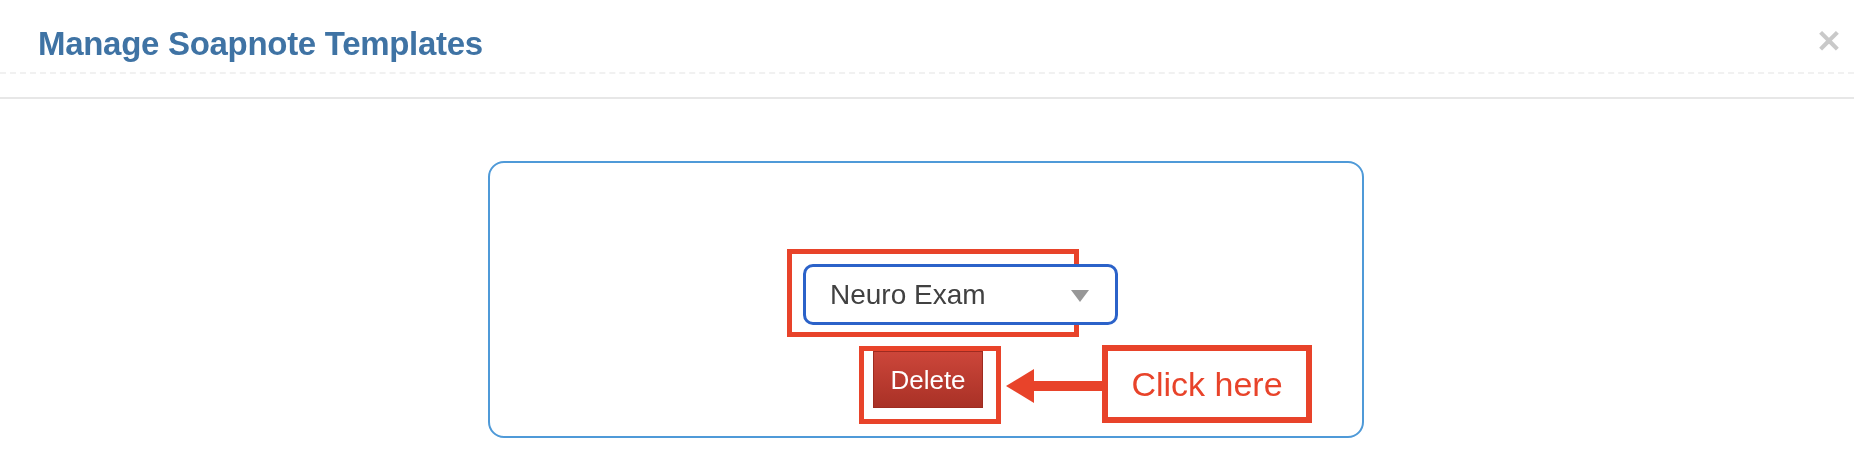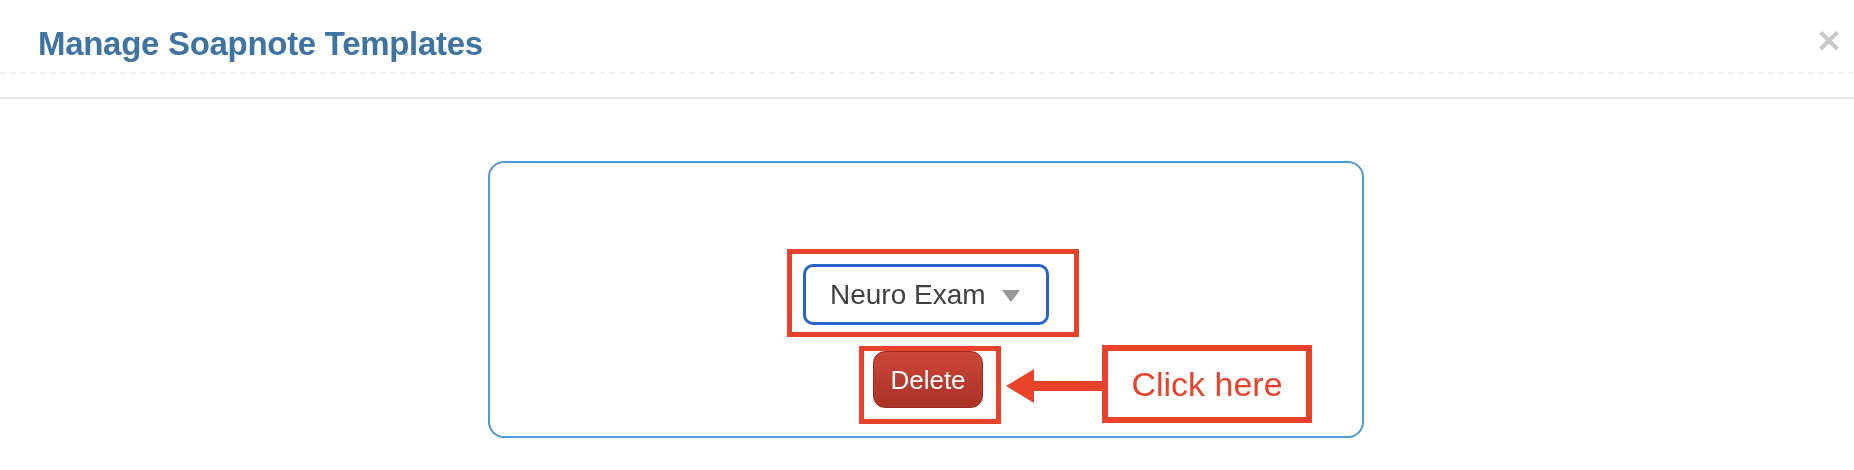--- a/index.html
+++ b/index.html
@@ -58,21 +58,21 @@
   }
 
   
   .dropdown-highlight {
     position: absolute; left: 787px; top: 249px; width: 292px; height: 88px;
     box-sizing: border-box;
     border: 5px solid var(--annotation-red, #E8432A);
     background: transparent;
   }
   .template-select {
-    position: absolute; left: 803px; top: 264px; width: 246px; height: 61px;
+    position: absolute; left: 803px; top: 264px; width: 315px; height: 61px;
     box-sizing: border-box;
     border: 3px solid var(--select-border-blue, #2B62C9);
     border-radius: 10px;
     background: #ffffff;
     display: flex; align-items: center;
     cursor: pointer;
   }
   .template-select-value {
     padding-left: 24px;
     font-size: 28px; color: #414141; white-space: nowrap;
@@ -89,21 +89,21 @@
   .delete-highlight {
     position: absolute; left: 859px; top: 346px; width: 142px; height: 78px;
     box-sizing: border-box;
     border: 5px solid var(--annotation-red, #E8432A);
     background: transparent;
   }
   .delete-button {
     position: absolute; left: 873px; top: 351px; width: 110px; height: 57px;
     box-sizing: border-box;
     border: 1px solid #9E2B20;
-    border-radius: 12px;
+    border-radius: 0;
     background: linear-gradient(to bottom,
       var(--button-red-top, #CC463A),
       var(--button-red-bottom, #A93126));
     display: flex; align-items: center; justify-content: center;
     cursor: pointer; padding: 0;
   }
   .delete-button-label {
     color: #ffffff; font-size: 26px; font-weight: 500; line-height: 1;
     font-family: "Liberation Sans", sans-serif;
   }

